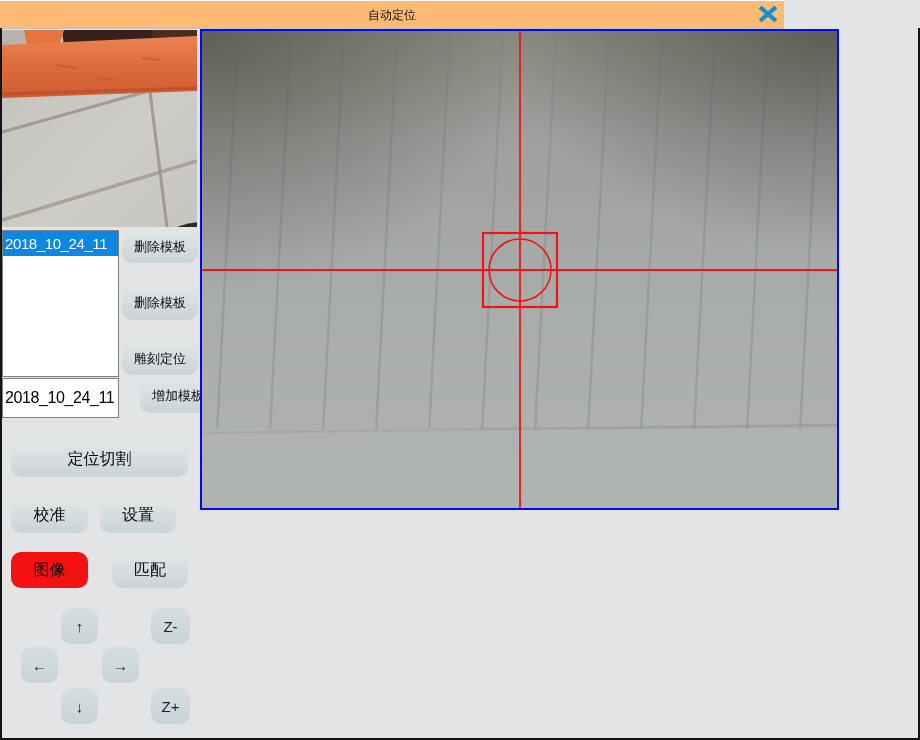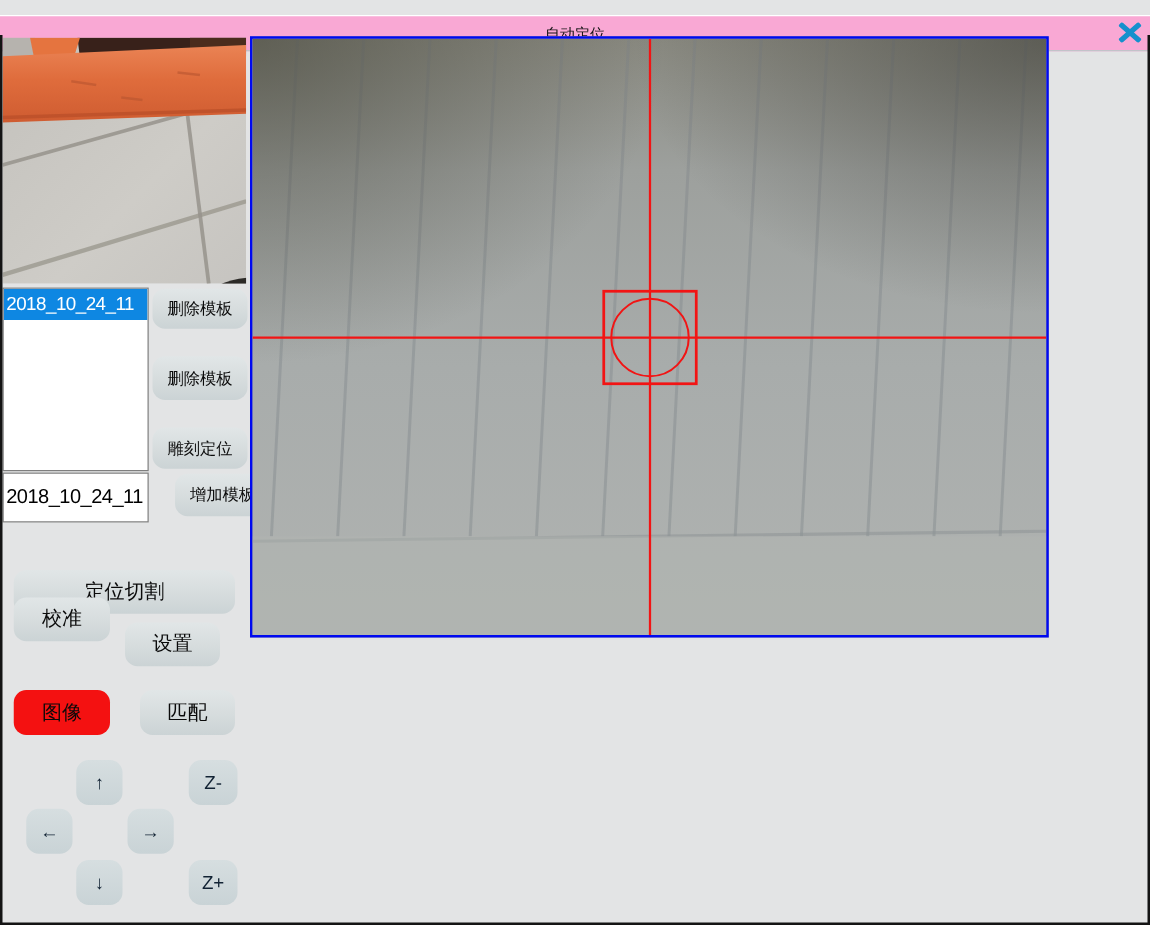--- a/index.html
+++ b/index.html
@@ -3,21 +3,21 @@
 <meta charset="utf-8">
 <style>
   html,body{margin:0;padding:0;background:#cfcfcf;}
   *{box-sizing:border-box;font-family:"Liberation Sans",sans-serif;}
   .window{position:relative;width:920px;height:740px;background:#e3e4e5;overflow:hidden;}
   .frame{position:absolute;background:#141414;z-index:50;}
   .frame-l{left:0;top:28px;width:2px;bottom:0;}
   .frame-r{right:0;top:28px;width:2px;bottom:0;}
   .frame-b{left:0;right:0;bottom:0;height:2px;}
 
-  .titlebar{position:absolute;left:0;top:12px;width:920px;height:29px;background:#f9a8d4;border-top:1px solid #ffffff;border-bottom:1px solid #c2c3c9;}
+  .titlebar{position:absolute;left:0;top:0;width:784px;height:29px;background:#fdba74;border-top:1px solid #ffffff;border-bottom:1px solid #c2c3c9;}
   .title{position:absolute;left:0;right:0;top:0;height:29px;line-height:29px;text-align:center;font-size:12px;color:#111;}
   .close-btn{position:absolute;right:3px;top:2px;width:26px;height:25px;background:transparent;border:none;display:flex;align-items:center;justify-content:center;cursor:pointer;padding:0;}
 
   .thumb{position:absolute;left:2px;top:30px;width:195px;height:197px;overflow:hidden;}
   .thumb svg{display:block;}
 
   .listbox{position:absolute;left:2px;top:230px;width:117px;height:147px;background:#ffffff;border:1px solid #7f7f7f;overflow:hidden;}
   .list-item{height:25px;line-height:25px;font-size:15px;padding-left:2px;white-space:nowrap;letter-spacing:-0.4px;cursor:default;}
   .list-item.selected{background:#0e87e2;color:#ffffff;}
 
@@ -25,22 +25,22 @@
 
   .btn{position:absolute;display:flex;align-items:center;justify-content:center;background:linear-gradient(180deg,#e1e6e7 0%,#d6dcdd 55%,#cbd3d5 100%);border:none;border-radius:10px;font-size:16px;color:#0a0a0a;cursor:pointer;padding:0;}
   .btn.small{font-size:13px;}
   .btn.red{background:#f41111;}
   .btn.jog{background:linear-gradient(180deg,#d6dee0 0%,#c9d3d6 100%);font-size:15px;color:#123;}
 
   .tpl-del{left:122px;top:231px;width:76px;height:32px;}
   .tpl-clr{left:122px;top:285px;width:76px;height:35px;}
   .tpl-eng{left:122px;top:342px;width:76px;height:33px;}
   .tpl-add{left:122px;top:379px;width:76px;height:34px;margin-left:18px;}
-  .act-cut{left:11px;top:456px;width:177px;height:35px;}
-  .act-cal{left:11px;top:478px;width:77px;height:35px;}
+  .act-cut{left:11px;top:442px;width:177px;height:35px;}
+  .act-cal{left:11px;top:498px;width:77px;height:35px;}
   .act-set{left:100px;top:498px;width:76px;height:35px;}
   .act-img{left:11px;top:552px;width:77px;height:36px;}
   .act-match{left:112px;top:552px;width:76px;height:36px;}
   .jog-up{left:61px;top:608px;width:37px;height:36px;}
   .jog-zm{left:151px;top:608px;width:39px;height:36px;}
   .jog-left{left:21px;top:647px;width:37px;height:36px;}
   .jog-right{left:102px;top:647px;width:37px;height:36px;}
   .jog-down{left:61px;top:688px;width:37px;height:36px;}
   .jog-zp{left:151px;top:688px;width:39px;height:36px;}
 

